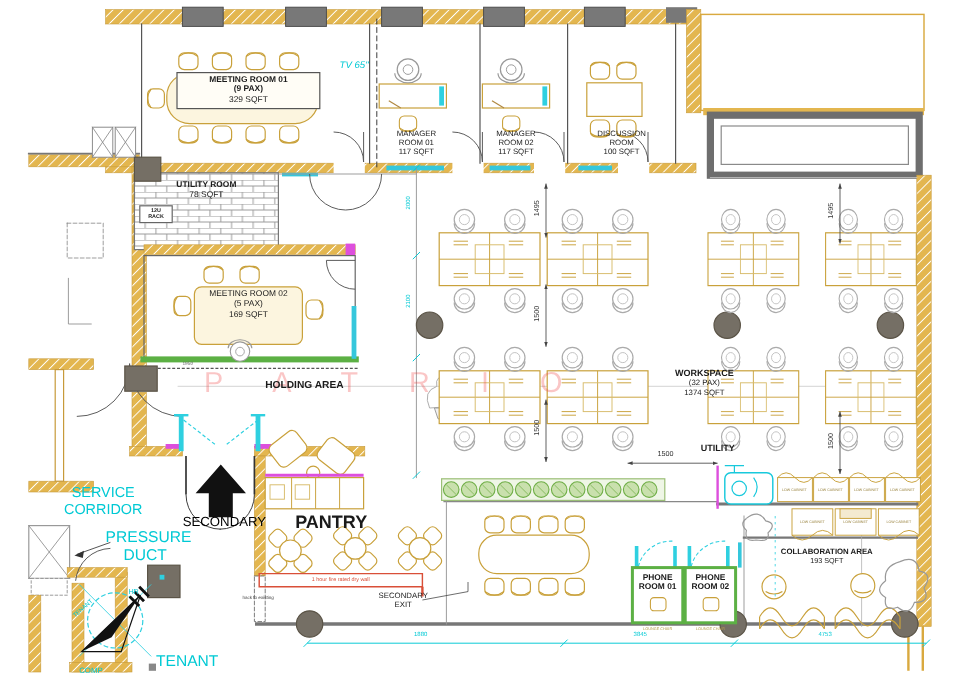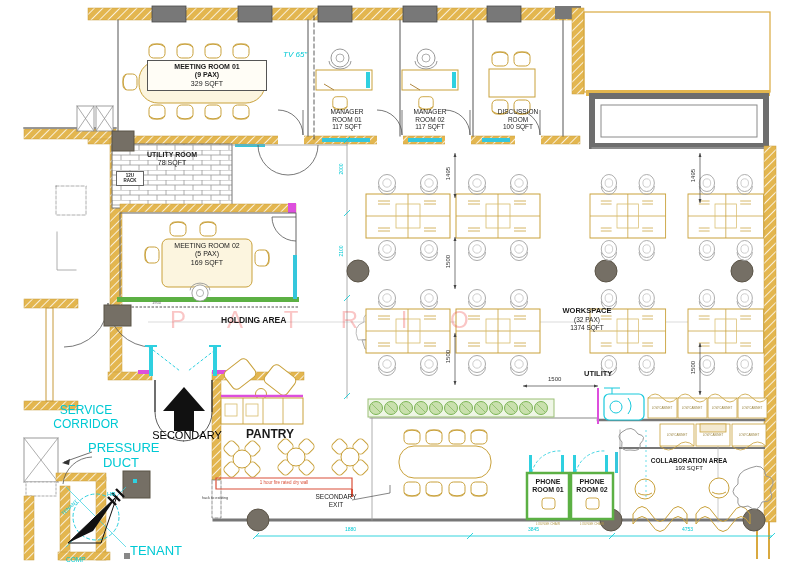--- a/index.html
+++ b/index.html
@@ -456,21 +456,21 @@
 <div class="L ctr cy" style="left:88px;top:440px;width:66px;font-size:13px">
   <div>PRESSURE</div>
       <div>DUCT</div>
 </div>
 
 <div class="L cy" style="left:107px;top:491px;font-size:6px">HR</div>
 <div class="L cy" style="left:60px;top:505px;font-size:5px;transform:rotate(-42deg)">TENANT</div>
 <div class="L cy" style="left:66px;top:556px;font-size:6.5px">COMP</div>
 <div class="L cy" style="left:130px;top:543px;font-size:13px">TENANT</div>
 
-<div class="L b" style="left:246px;top:427px;font-size:12px">PANTRY</div>
+<div class="L b" style="left:246px;top:427px;font-size:15px">PANTRY</div>
 
 <div class="L ctr" style="left:219px;top:480px;width:130px;font-size:4.5px;color:#D94F38">1 hour fire rated dry wall</div>
 <div class="L" style="left:202px;top:496px;font-size:3.8px;color:#444">hack to existing</div>
 
 <div class="L ctr" style="left:312px;top:493px;width:48px;font-size:6.5px">
   <div>SECONDARY</div>
       <div>EXIT</div>
 </div>
 
 <div class="L ctr" style="left:554px;top:307px;width:66px;font-size:6.5px">

